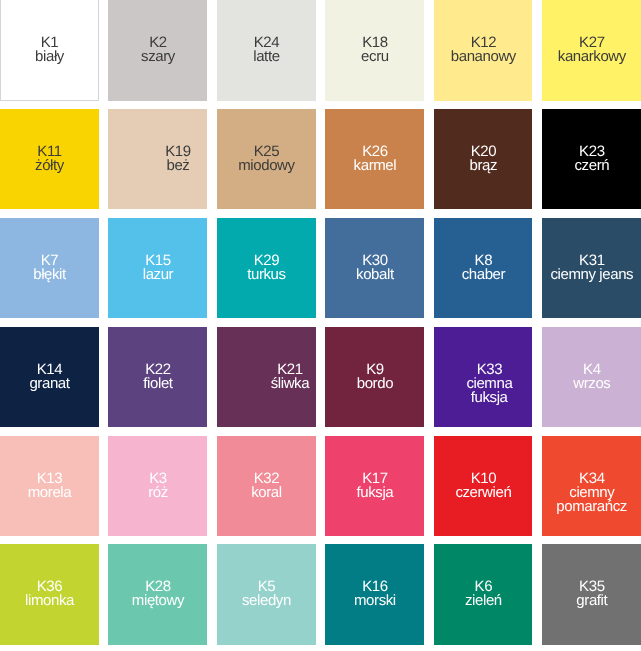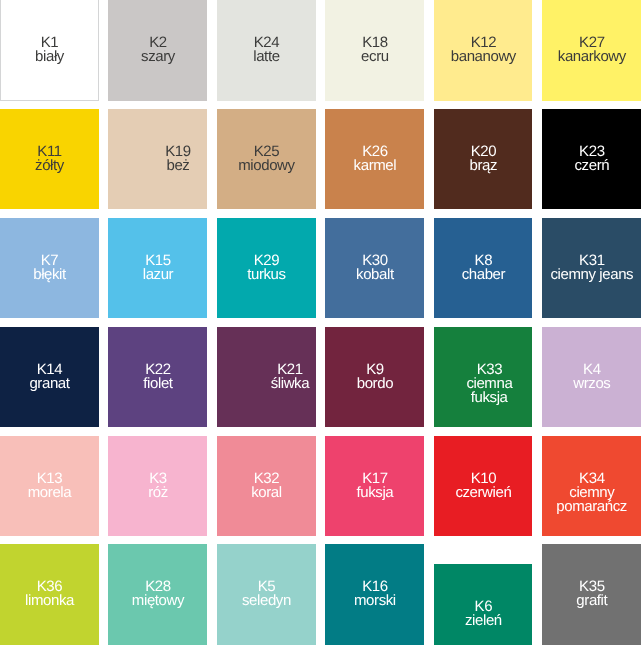--- a/index.html
+++ b/index.html
@@ -171,21 +171,21 @@
       <span class="sw-code">K21</span>
       <span class="sw-name">śliwka</span>
     </div>
   </div>
   <div class="swatch tone-light" style="background-color: rgb(114, 36, 62);">
     <div class="sw-label">
       <span class="sw-code">K9</span>
       <span class="sw-name">bordo</span>
     </div>
   </div>
-  <div class="swatch tone-light" style="background-color: #15803d; padding-left: 12px;">
+  <div class="swatch tone-light" style="background-color: #4c1d95; padding-left: 12px;">
     <div class="sw-label">
       <span class="sw-code">K33</span>
       <span class="sw-name">ciemna fuksja</span>
     </div>
   </div>
   <div class="swatch tone-light" style="background-color: rgb(203, 177, 211);">
     <div class="sw-label">
       <span class="sw-code">K4</span>
       <span class="sw-name">wrzos</span>
     </div>
@@ -243,21 +243,21 @@
       <span class="sw-code">K5</span>
       <span class="sw-name">seledyn</span>
     </div>
   </div>
   <div class="swatch tone-light" style="background-color: rgb(2, 124, 133);">
     <div class="sw-label">
       <span class="sw-code">K16</span>
       <span class="sw-name">morski</span>
     </div>
   </div>
-  <div class="swatch tone-light" style="background-color: rgb(0, 135, 101); margin-top: 20px;">
+  <div class="swatch tone-light" style="background-color: rgb(0, 135, 101);">
     <div class="sw-label">
       <span class="sw-code">K6</span>
       <span class="sw-name">zieleń</span>
     </div>
   </div>
   <div class="swatch tone-light" style="background-color: rgb(113, 113, 113);">
     <div class="sw-label">
       <span class="sw-code">K35</span>
       <span class="sw-name">grafit</span>
     </div>

